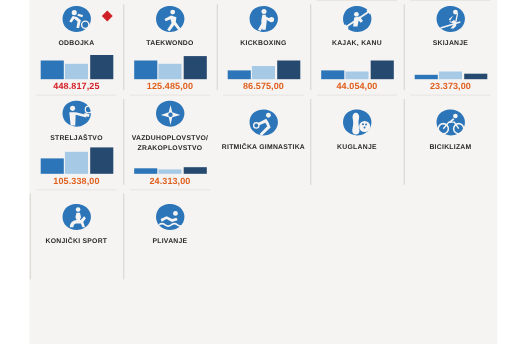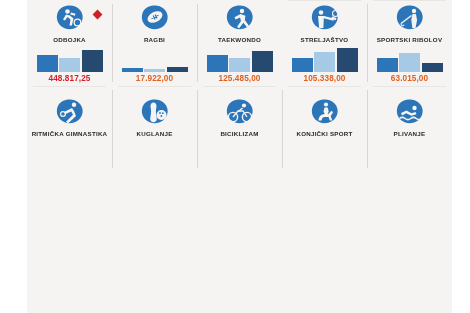--- a/index.html
+++ b/index.html
@@ -118,49 +118,86 @@
           <div class="bar c1" style="height: 17px;"></div>
           <div class="bar c2" style="height: 14px;"></div>
           <div class="bar c3" style="height: 22px;"></div>
         </div>
         <div class="value highlight">448.817,25</div>
       </div>
       <div class="cell vdiv">
         <div class="icon-wrap">
           <svg viewBox="0 0 30 30" xmlns="http://www.w3.org/2000/svg">
             <path d="M15 1.5c6.5 0 12 4.6 12.6 10.4.6 6-3.6 11.3-9.4 12.8-4.6 1.2-9.6-.1-12.9-3.3C1.4 17.6.8 11.4 3.6 6.8 5.9 3.2 10.3 1.5 15 1.5z" fill="#2b75b8"></path>
-            <g transform="rotate(-28 15 13)">
-              <ellipse cx="15" cy="13" rx="8" ry="5" fill="#f5f4f2"></ellipse>
-              <path d="M11 13h8M14 10.8v4.4M16.2 10.8v4.4" stroke="#2b75b8" stroke-width="1.1"></path>
-            </g>
-          </svg>
-        </div>
-        <div class="label">RAGBI</div>
-        <div class="bars">
-          <div class="bar c1" style="height: 4px;"></div>
-          <div class="bar c2" style="height: 3px;"></div>
-          <div class="bar c3" style="height: 5px;"></div>
-        </div>
-        <div class="value">17.922,00</div>
-      </div>
-      <div class="cell vdiv">
-        <div class="icon-wrap">
-          <svg viewBox="0 0 30 30" xmlns="http://www.w3.org/2000/svg">
-            <path d="M15 1.5c6.5 0 12 4.6 12.6 10.4.6 6-3.6 11.3-9.4 12.8-4.6 1.2-9.6-.1-12.9-3.3C1.4 17.6.8 11.4 3.6 6.8 5.9 3.2 10.3 1.5 15 1.5z" fill="#2b75b8"></path>
             <circle cx="17" cy="7" r="2.2" fill="#f5f4f2"></circle>
             <path d="M15.5 10l-6 3.2 1.2 2.2 4.3-2 1 3.6-4 6 2.2 1.3 4.2-5.6 3.6 4.6 2.1-1.4-4.3-6 .6-4.2z" fill="#f5f4f2"></path>
           </svg>
         </div>
         <div class="label">TAEKWONDO</div>
         <div class="bars">
           <div class="bar c1" style="height: 17px;"></div>
           <div class="bar c2" style="height: 14px;"></div>
           <div class="bar c3" style="height: 21px;"></div>
         </div>
         <div class="value">125.485,00</div>
+      </div>
+      <div class="cell vdiv">
+        <div class="icon-wrap">
+          <svg viewBox="0 0 30 30" xmlns="http://www.w3.org/2000/svg">
+            <path d="M15 1.5c6.5 0 12 4.6 12.6 10.4.6 6-3.6 11.3-9.4 12.8-4.6 1.2-9.6-.1-12.9-3.3C1.4 17.6.8 11.4 3.6 6.8 5.9 3.2 10.3 1.5 15 1.5z" fill="#2b75b8"></path>
+            <circle cx="15" cy="6.5" r="2.3" fill="#f5f4f2"></circle>
+            <path d="M13.5 9.5h3l1 5.5-1 8h-3l-1-8z" fill="#f5f4f2"></path>
+            <path d="M16.8 11l4.5 2.6-1.2 2-4.1-2.2z" fill="#f5f4f2"></path>
+            <circle cx="21.8" cy="13.8" r="2.4" fill="#f5f4f2"></circle>
+            <path d="M13 17l-3.5 6 2.3 1.2 3.4-5.4z" fill="#f5f4f2"></path>
+          </svg>
+        </div>
+        <div class="label">KICKBOXING</div>
+        <div class="bars">
+          <div class="bar c1" style="height: 8px;"></div>
+          <div class="bar c2" style="height: 12px;"></div>
+          <div class="bar c3" style="height: 17px;"></div>
+        </div>
+        <div class="value">86.575,00</div>
+      </div>
+      <div class="cell vdiv hdiv">
+        <div class="icon-wrap">
+          <svg viewBox="0 0 30 30" xmlns="http://www.w3.org/2000/svg">
+            <path d="M15 1.5c6.5 0 12 4.6 12.6 10.4.6 6-3.6 11.3-9.4 12.8-4.6 1.2-9.6-.1-12.9-3.3C1.4 17.6.8 11.4 3.6 6.8 5.9 3.2 10.3 1.5 15 1.5z" fill="#2b75b8"></path>
+            <path d="M4.5 20.5L25.5 6.5" stroke="#f5f4f2" stroke-width="1.6"></path>
+            <path d="M3 19l3.2 3.2M24 5l3 3" stroke="#f5f4f2" stroke-width="2.4"></path>
+            <circle cx="14" cy="9" r="2.2" fill="#f5f4f2"></circle>
+            <path d="M12 12l5-1 3 4-2 1.6-2-2-1 5.4h-4z" fill="#f5f4f2"></path>
+          </svg>
+        </div>
+        <div class="label">KAJAK, KANU</div>
+        <div class="bars">
+          <div class="bar c1" style="height: 8px;"></div>
+          <div class="bar c2" style="height: 7px;"></div>
+          <div class="bar c3" style="height: 17px;"></div>
+        </div>
+        <div class="value">44.054,00</div>
+      </div>
+      <div class="cell vdiv hdiv">
+        <div class="icon-wrap">
+          <svg viewBox="0 0 30 30" xmlns="http://www.w3.org/2000/svg">
+            <path d="M15 1.5c6.5 0 12 4.6 12.6 10.4.6 6-3.6 11.3-9.4 12.8-4.6 1.2-9.6-.1-12.9-3.3C1.4 17.6.8 11.4 3.6 6.8 5.9 3.2 10.3 1.5 15 1.5z" fill="#2b75b8"></path>
+            <circle cx="19" cy="7" r="2.2" fill="#f5f4f2"></circle>
+            <path d="M17 10l-4 3.5 2 2.5 3-2 2 5-2.5 3h-3l3.5-4.5-4.5-1.5z" fill="#f5f4f2"></path>
+            <path d="M5.5 21.5l18-5.5" stroke="#f5f4f2" stroke-width="1.5"></path>
+            <path d="M21 8l-2.5 12" stroke="#f5f4f2" stroke-width="1.2"></path>
+          </svg>
+        </div>
+        <div class="label">SKIJANJE</div>
+        <div class="bars">
+          <div class="bar c1" style="height: 4px;"></div>
+          <div class="bar c2" style="height: 7px;"></div>
+          <div class="bar c3" style="height: 5px;"></div>
+        </div>
+        <div class="value">23.373,00</div>
       </div>
       <div class="cell hdiv">
         <div class="icon-wrap">
           <svg viewBox="0 0 30 30" xmlns="http://www.w3.org/2000/svg">
             <path d="M15 1.5c6.5 0 12 4.6 12.6 10.4.6 6-3.6 11.3-9.4 12.8-4.6 1.2-9.6-.1-12.9-3.3C1.4 17.6.8 11.4 3.6 6.8 5.9 3.2 10.3 1.5 15 1.5z" fill="#2b75b8"></path>
             <circle cx="11" cy="8.5" r="2.3" fill="#f5f4f2"></circle>
             <path d="M8 12h6l10 2.6-.6 2.2-9.6-2.5-.4 9.7H9.2z" fill="#f5f4f2"></path>
             <path d="M22 12.5l4.5 1.6-.8 2.2-4.4-1.6z" fill="#f5f4f2"></path>
             <circle cx="25.5" cy="9.5" r="3" fill="none" stroke="#f5f4f2" stroke-width="1.1"></circle>
           </svg>
@@ -170,33 +207,31 @@
           <div class="bar c1" style="height: 14px;"></div>
           <div class="bar c2" style="height: 20px;"></div>
           <div class="bar c3" style="height: 24px;"></div>
         </div>
         <div class="value">105.338,00</div>
       </div>
       <div class="cell vdiv hdiv">
         <div class="icon-wrap">
           <svg viewBox="0 0 30 30" xmlns="http://www.w3.org/2000/svg">
             <path d="M15 1.5c6.5 0 12 4.6 12.6 10.4.6 6-3.6 11.3-9.4 12.8-4.6 1.2-9.6-.1-12.9-3.3C1.4 17.6.8 11.4 3.6 6.8 5.9 3.2 10.3 1.5 15 1.5z" fill="#2b75b8"></path>
-            <circle cx="19" cy="7" r="2.2" fill="#f5f4f2"></circle>
-            <path d="M17.5 10h3.4l1.2 6-1.6 8h-3.2l-1-8z" fill="#f5f4f2"></path>
-            <path d="M16.5 11.5L6 19.5" stroke="#f5f4f2" stroke-width="1.5"></path>
-            <path d="M6 19.5c0 2.5 2.6 3 3.2 1.2" stroke="#f5f4f2" stroke-width="1.1" fill="none"></path>
-          </svg>
-        </div>
-        <div class="label">SPORTSKI RIBOLOV</div>
-        <div class="bars">
-          <div class="bar c1" style="height: 14px;"></div>
-          <div class="bar c2" style="height: 19px;"></div>
-          <div class="bar c3" style="height: 9px;"></div>
-        </div>
-        <div class="value">63.015,00</div>
+            <path d="M15 5.5l1.6 6.6 7.2 2.4-7.2 2.2-1.6 7-1.6-7-7.2-2.2 7.2-2.4z" fill="#f5f4f2"></path>
+            <circle cx="15" cy="14.3" r="2" fill="#2b75b8"></circle>
+          </svg>
+        </div>
+        <div class="label">VAZDUHOPLOVSTVO/ ZRAKOPLOVSTVO</div>
+        <div class="bars">
+          <div class="bar c1" style="height: 5px;"></div>
+          <div class="bar c2" style="height: 4px;"></div>
+          <div class="bar c3" style="height: 6px;"></div>
+        </div>
+        <div class="value">24.313,00</div>
       </div>
       <div class="cell hdiv norow">
         <div class="icon-wrap">
           <svg viewBox="0 0 30 30" xmlns="http://www.w3.org/2000/svg">
             <path d="M15 1.5c6.5 0 12 4.6 12.6 10.4.6 6-3.6 11.3-9.4 12.8-4.6 1.2-9.6-.1-12.9-3.3C1.4 17.6.8 11.4 3.6 6.8 5.9 3.2 10.3 1.5 15 1.5z" fill="#2b75b8"></path>
             <circle cx="19" cy="6.8" r="2.2" fill="#f5f4f2"></circle>
             <path d="M17 10l-8 4 1 2.2 6.2-2.6 1.8 3.2-7 7 2 1.6 8-7.4-2-5z" fill="#f5f4f2"></path>
             <circle cx="8" cy="16" r="2.4" fill="none" stroke="#f5f4f2" stroke-width="1.2"></circle>
           </svg>
         </div>

